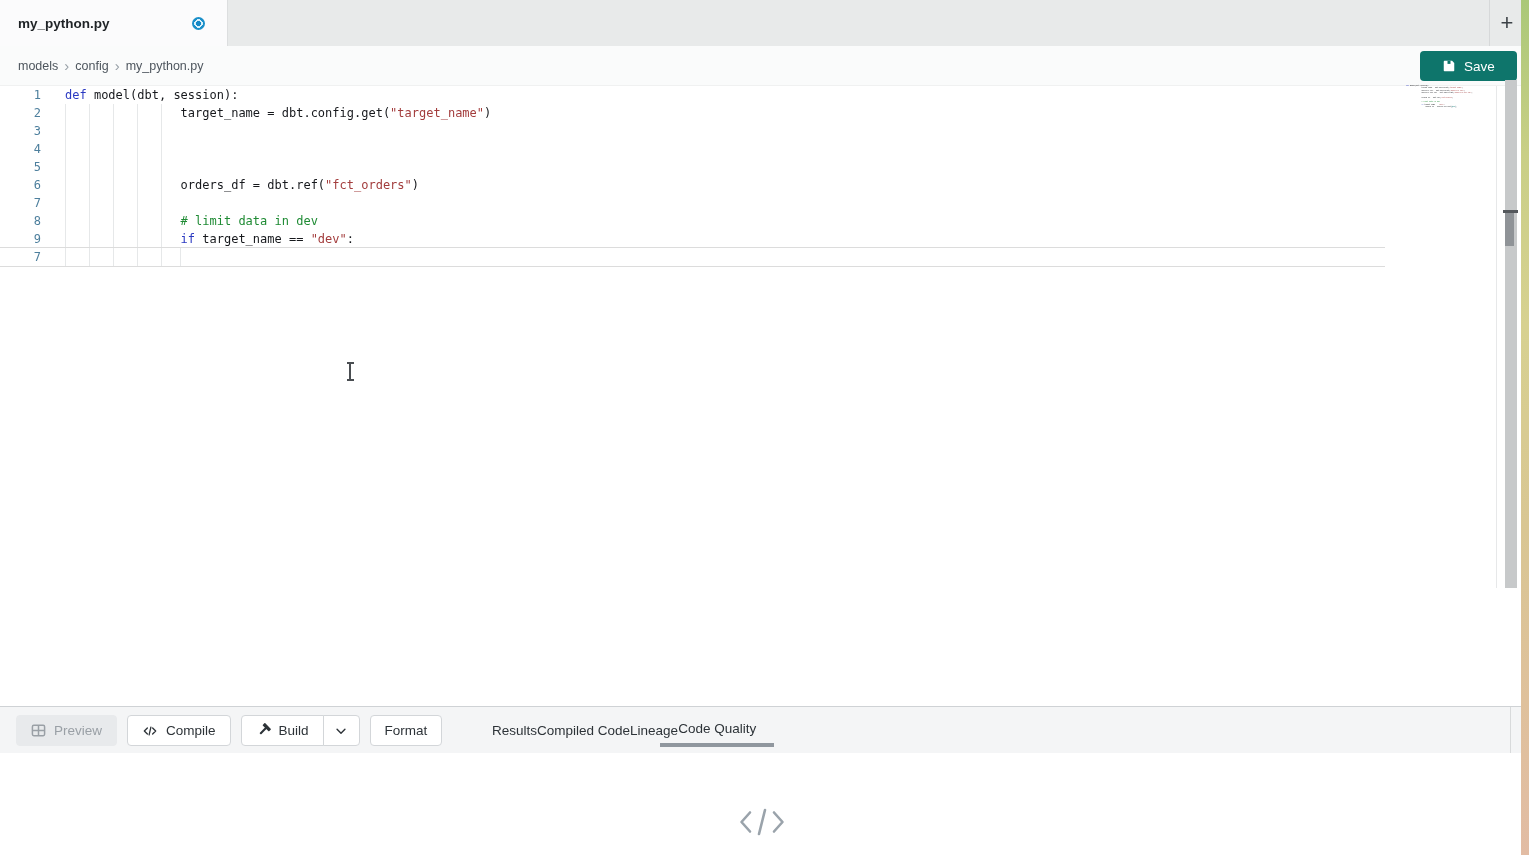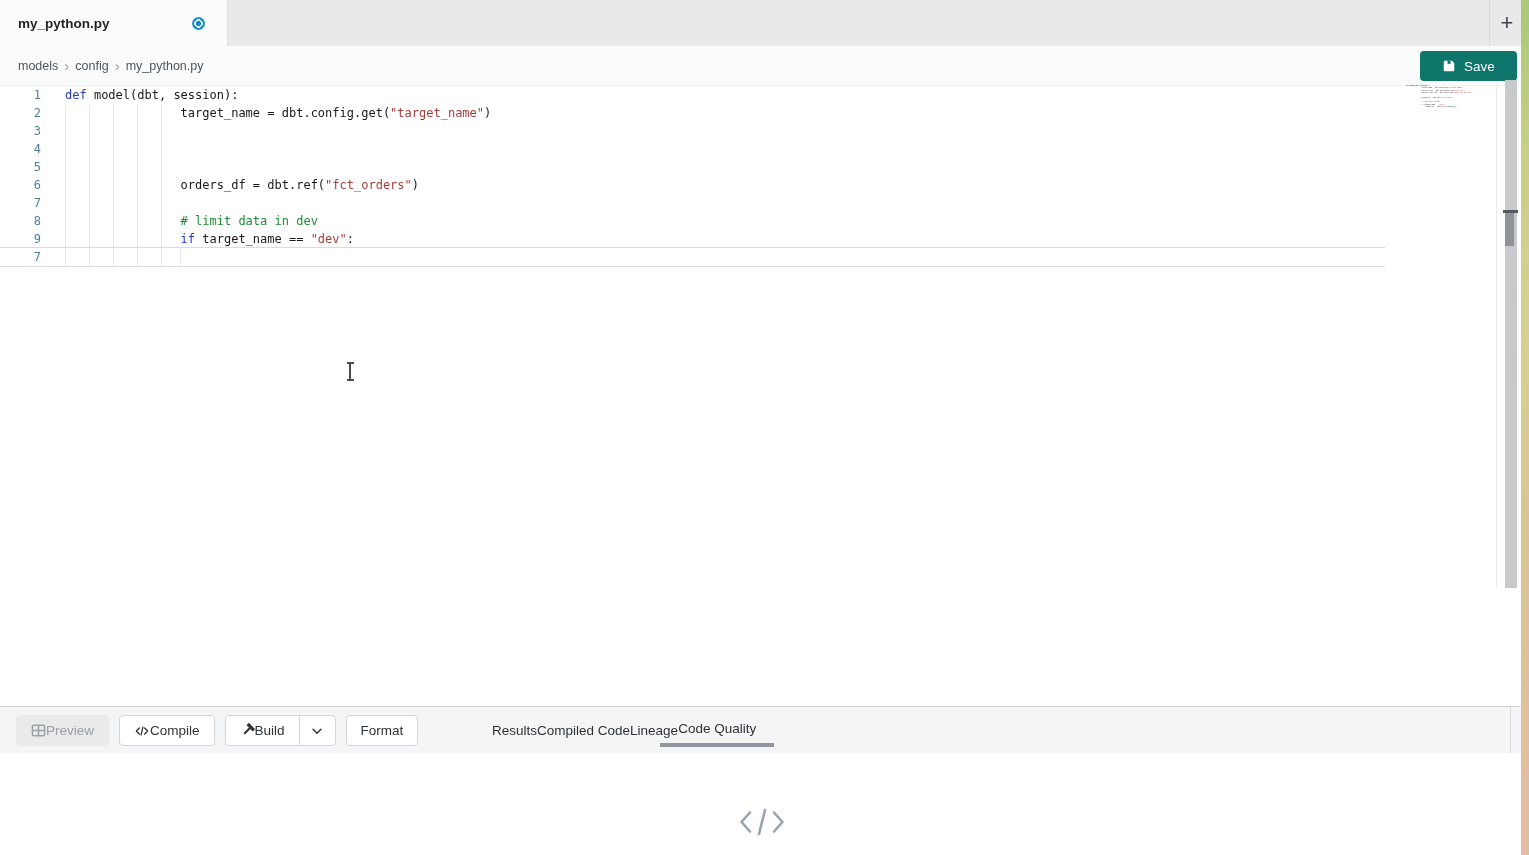--- a/index.html
+++ b/index.html
@@ -61,21 +61,21 @@
   
   .ibeam { position:absolute; left:349px; top:363px; width:2px; height:17px; background:#4a4e52; }
   .ibeam::before, .ibeam::after { content:""; position:absolute; left:-2.5px; width:7px; height:2px; background:#4a4e52; }
   .ibeam::before { top:-1px; } .ibeam::after { bottom:-1px; }
 
   
   .toolbar-strip { position:absolute; left:0; top:706px; right:8px; height:47px; background:#f4f5f6;
                    border-top:1px solid #cfd2d5; }
   .toolbar { position:absolute; left:16px; top:715px; display:flex; gap:10px; }
   .btn { height:31px; border:1px solid #d3d6d9; border-radius:4px; background:#fff; color:#2d3338;
-         font-size:13.5px; font-family:inherit; display:inline-flex; align-items:center; gap:0;
+         font-size:13.5px; font-family:inherit; display:inline-flex; align-items:center; gap:8px;
          padding:0 14px; cursor:pointer; }
   .btn.disabled { background:#e8eaec; border-color:#e8eaec; color:#9aa0a6; cursor:default; }
   .btn-group { display:inline-flex; }
   .btn-group .btn-main { border-radius:4px 0 0 4px; }
   .btn-group .btn-caret { border-radius:0 4px 4px 0; border-left:1px solid #d3d6d9; width:37px; padding:0;
                           justify-content:center; margin-left:-1px; }
   .panel-tabs { position:absolute; left:492px; top:707px; height:46px; display:flex; align-items:center; }
   .panel-tab { position:relative; font-size:13.5px; color:#2d3338; cursor:pointer; }
   .panel-tab.active { top:-2px; }
   .panel-tab.active::after { content:""; position:absolute; left:-18px; right:-18px; bottom:-11px; height:4px;

